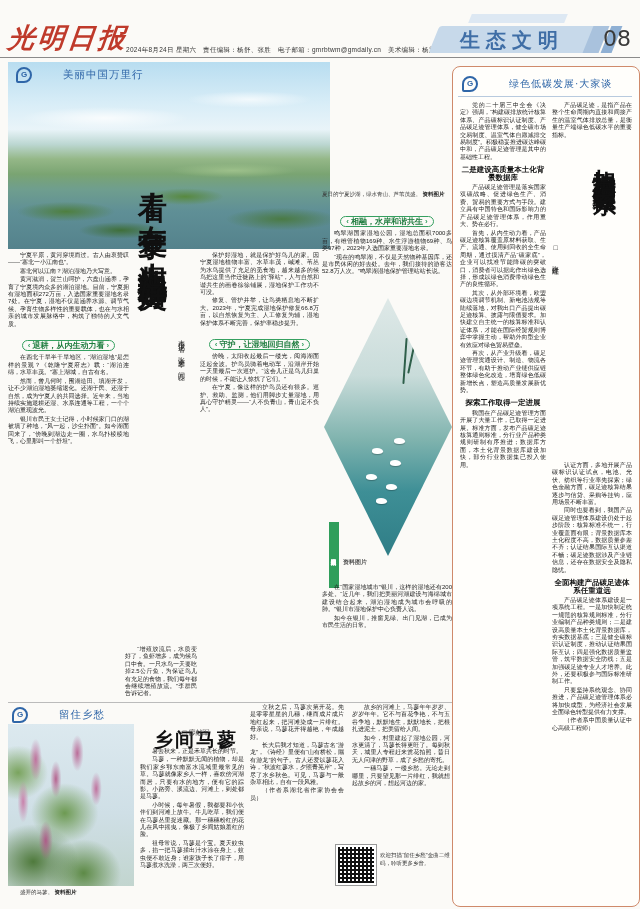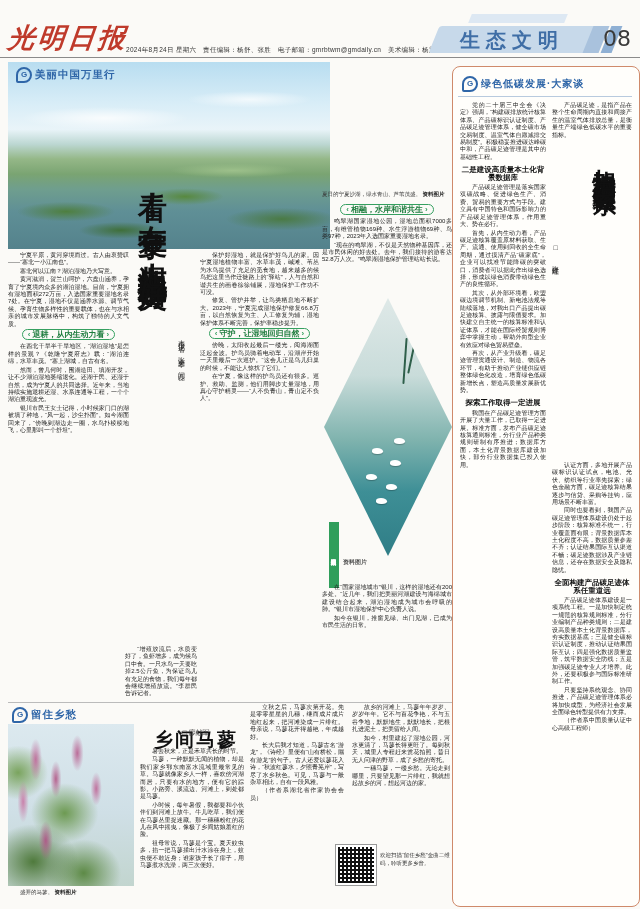--- a/index.html
+++ b/index.html
@@ -20,21 +20,21 @@
   .b-s2{left:206px;width:11px;background:#8fb0d4;}
   .section-title{position:absolute;left:48px;top:17px;width:128px;text-align:center;
        font-family:"DejaVu Serif",serif;font-weight:bold;font-size:20px;color:#3f6ea6;letter-spacing:6px;}
   .page-num{position:absolute;left:196px;top:16px;width:42px;text-align:center;
        font-size:22px;color:#3a3a3a;font-family:"DejaVu Sans",sans-serif;}
 
   
   .kicker{display:flex;align-items:center;gap:3px;white-space:nowrap;}
   .glogo{display:inline-block;width:12px;height:12px;border:2px solid #2f66a8;border-radius:50% 50% 50% 2px;
          color:#2f66a8;font-weight:bold;font-size:8px;line-height:12px;text-align:center;}
-  .kicker .klabel{font-size:10.5px;font-weight:bold;color:#2f66a8;letter-spacing:1px;}
+  .kicker .klabel{font-size:10.5px;font-weight:normal;color:#2f66a8;letter-spacing:1px;margin-left:28px;}
 
   
   .mainphoto{left:8px;top:62px;width:322px;height:187px;
     background:
       radial-gradient(ellipse 70px 14px at 18% 80%, #4e7f3f 0%, rgba(78,127,63,0) 70%),
       radial-gradient(ellipse 55px 12px at 55% 72%, #58893f 0%, rgba(88,137,63,0) 70%),
       radial-gradient(ellipse 80px 16px at 85% 84%, #4a7a44 0%, rgba(74,122,68,0) 70%),
       radial-gradient(ellipse 60px 12px at 35% 90%, #3f6f3a 0%, rgba(63,111,58,0) 70%),
       radial-gradient(ellipse 90px 10px at 70% 58%, #9dc08b 0%, rgba(157,192,139,0) 70%),
       radial-gradient(ellipse 120px 16px at 30% 30%, rgba(255,255,255,.8) 0%, rgba(255,255,255,0) 70%),
@@ -60,21 +60,21 @@
   
   .vhead{writing-mode:vertical-rl;text-orientation:upright;font-weight:900;color:#101010;
          font-family:"DejaVu Sans",sans-serif;}
   .feat-head{left:124px;top:170px;width:58px;height:498px;font-size:29px;letter-spacing:2px;line-height:58px;}
   .feat-byline{left:176px;top:334px;height:140px;writing-mode:vertical-rl;text-orientation:upright;
                font-size:7px;color:#222;letter-spacing:2px;}
 
   
   .tcol{font-size:6px;line-height:7.4px;overflow:hidden;}
   .tcol .para{margin:0 0 1px;text-indent:2em;text-align:justify;color:#222;}
-  .tcol h4.sub{margin:0 auto 3px;}
+  .tcol h4.sub{margin:12px auto 3px;}
   .fcol h4.sub{width:fit-content;max-width:100%;font-size:8px;color:#1e7c3e;border:1px solid #35a060;
                border-radius:9px;padding:1px 5px;text-align:center;font-weight:bold;}
   .fcol h4.sub::before{content:"‹";color:#35a060;margin-right:2px;}
   .fcol h4.sub::after{content:"›";color:#35a060;margin-left:2px;}
   .ocol h4.sub{font-size:7.5px;color:#111;text-align:center;font-weight:bold;margin:5px 0 3px;}
 
   
   .diamond{left:324px;top:298px;width:128px;height:258px;
      clip-path:polygon(50% 0,100% 50%,50% 100%,0 50%);
      background:linear-gradient(180deg,#dfe9e8 0%,#c9dcda 30%,#7fb3ae 55%,#3e8f96 75%,#2f7d86 100%);}

